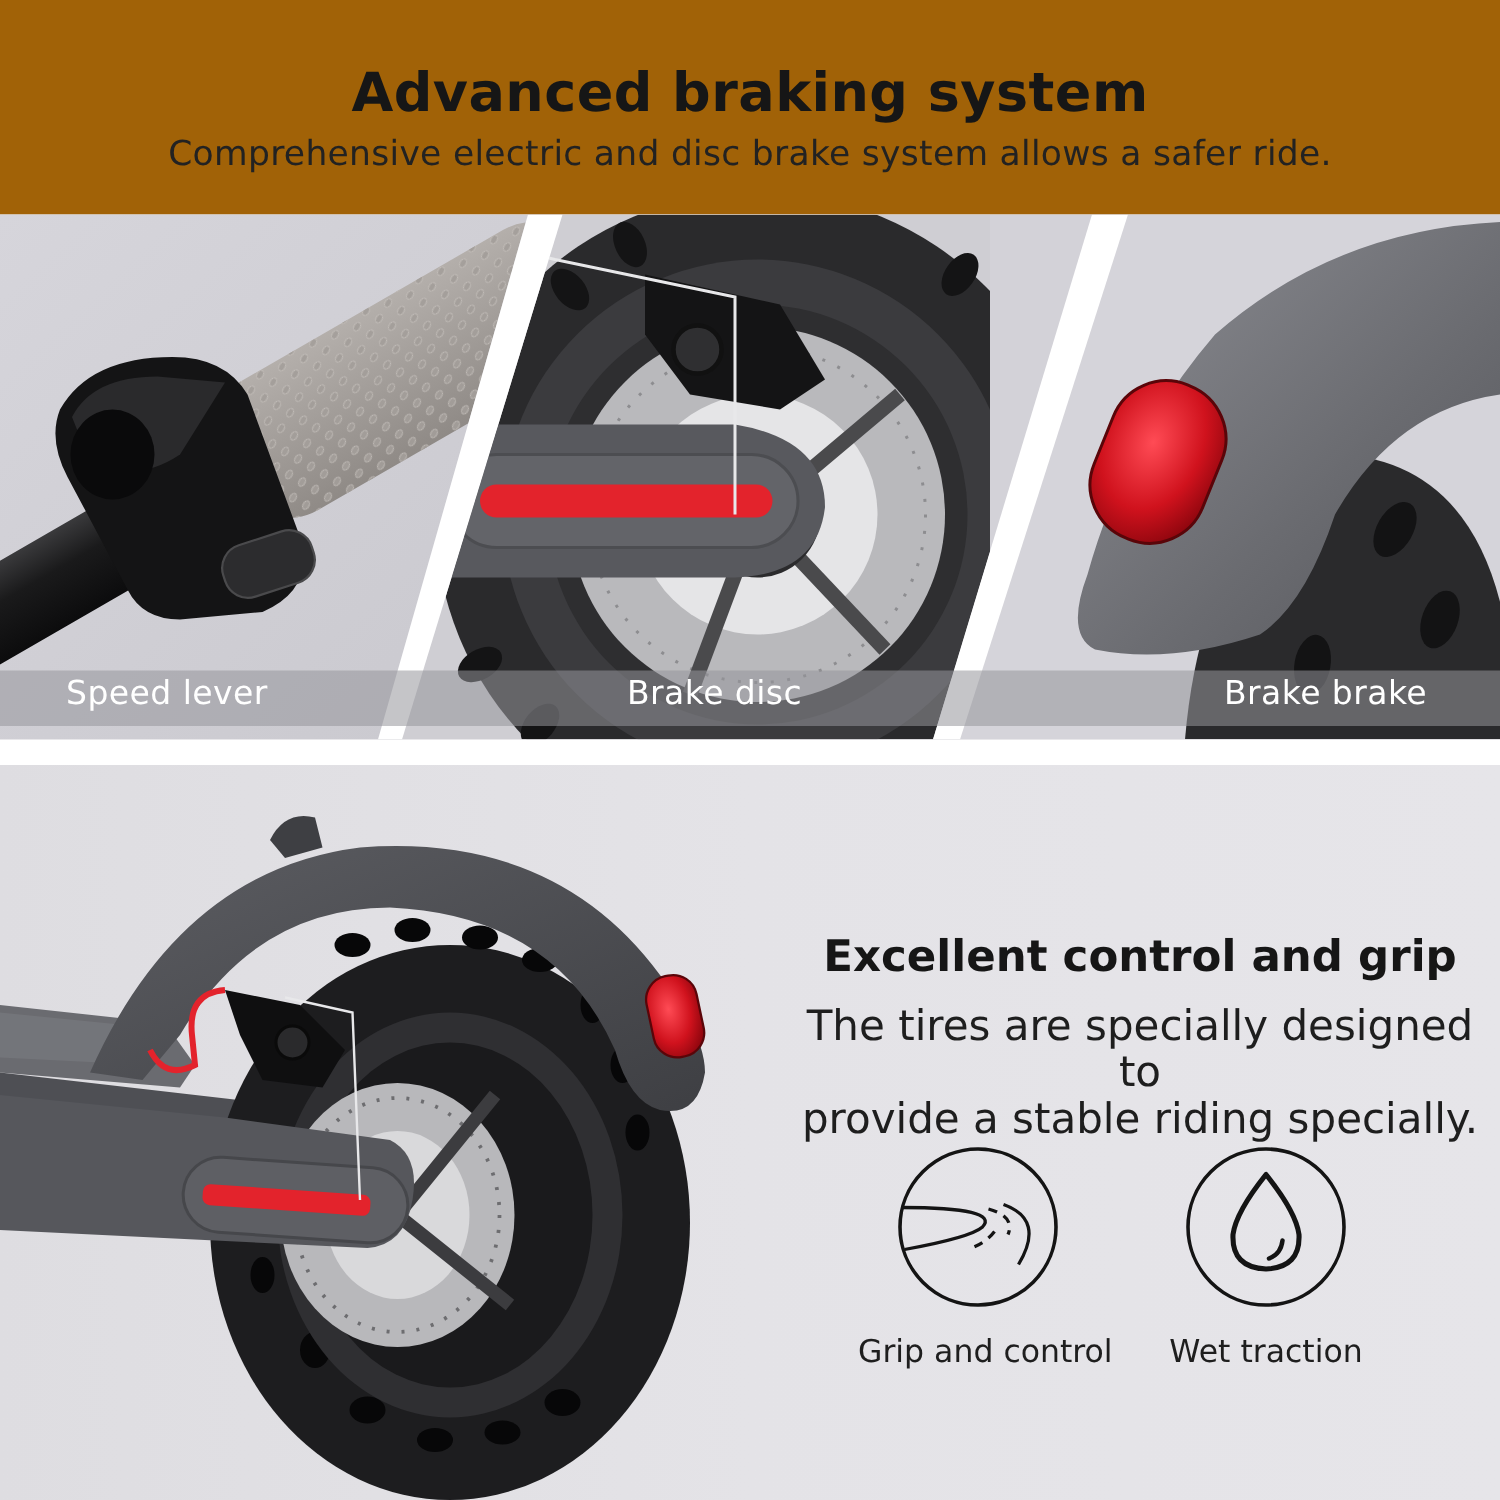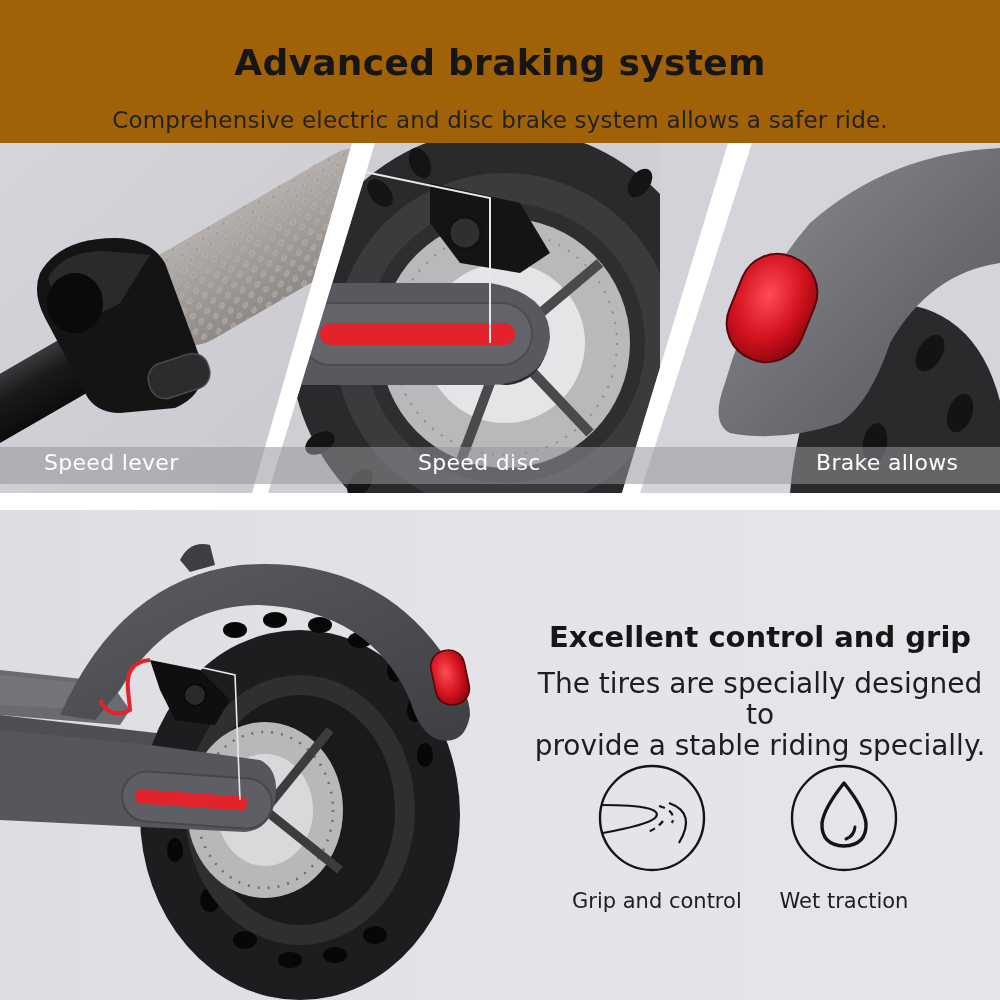--- a/index.html
+++ b/index.html
@@ -2,21 +2,21 @@
 <html><head>
 <meta charset="utf-8">
 <style>
   * { box-sizing: border-box; margin: 0; padding: 0; }
   html, body { width: 1000px; height: 1000px; background: #ffffff; overflow: hidden; }
   body { position: relative; font-family: "DejaVu Sans", "Liberation Sans", sans-serif; color: #1a1a1a; }
 
   
   .header { position: absolute; left: 0; top: 0; width: 1000px; height: 143px; background: #a16207; text-align: center; }
   .title { position: absolute; left: 0; right: 0; top: 42px; font-size: 36px; font-weight: bold; letter-spacing: 0.3px; color: #161616; }
-  .subtitle { position: absolute; left: 0; right: 0; top: 90px; font-size: 23px; color: #222; letter-spacing: 0.2px; margin-top: 17px; }
+  .subtitle { position: absolute; left: 0; right: 0; top: 90px; font-size: 23px; color: #222; letter-spacing: 0.2px; }
 
   
   .band { position: absolute; left: 0; top: 143px; width: 1000px; height: 350px; overflow: hidden; background: #d3d2d8; }
   .panel { position: absolute; top: 0; height: 350px; overflow: hidden; }
   .panel svg { position: absolute; left: 0; top: 0; }
   .label-strip { position: absolute; left: 0; top: 304px; width: 1000px; height: 37px; background: rgba(150,150,155,0.55); }
   .panel-label { position: absolute; top: 307px; font-size: 22px; color: #ffffff; letter-spacing: 0.3px; white-space: nowrap; }
 
   
   .bottom { position: absolute; left: 0; top: 510px; width: 1000px; height: 576px;
@@ -143,22 +143,22 @@
     </svg>
   </div>
 
   <svg width="1000" height="350" viewBox="0 0 1000 350" style="position:absolute;left:0;top:0;">
     <polygon points="352,0 375,0 268,350 252,350" fill="#ffffff"></polygon>
     <polygon points="728,0 752,0 640,350 622,350" fill="#ffffff"></polygon>
   </svg>
 
   <div class="label-strip"></div>
   <span class="panel-label" style="left:44px;">Speed lever</span>
-  <span class="panel-label" style="left:418px;">Speed disc</span>
-  <span class="panel-label" style="left:816px;">Brake allows</span>
+  <span class="panel-label" style="left:418px;">Brake disc</span>
+  <span class="panel-label" style="left:816px;">Brake brake</span>
 </div>
 
 <div class="bottom">
 
   <svg width="540" height="490" viewBox="0 0 540 490" style="position:absolute;left:0;top:0;">
     <defs>
       <linearGradient id="fend2" x1="0" y1="0" x2="1" y2="1">
         <stop offset="0" stop-color="#5c5d62"></stop>
           <stop offset="1" stop-color="#3e3f43"></stop>
       </linearGradient>

